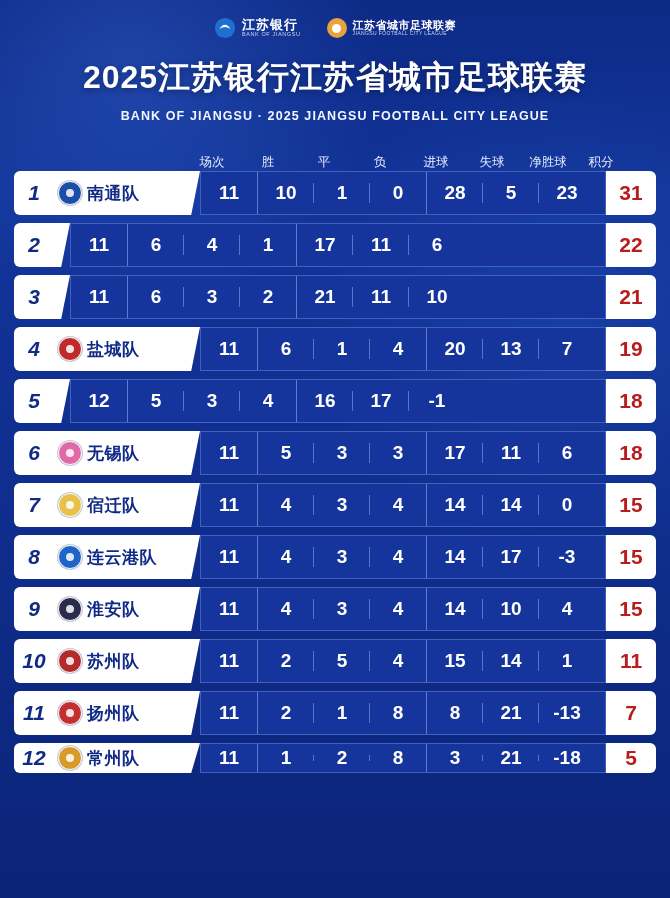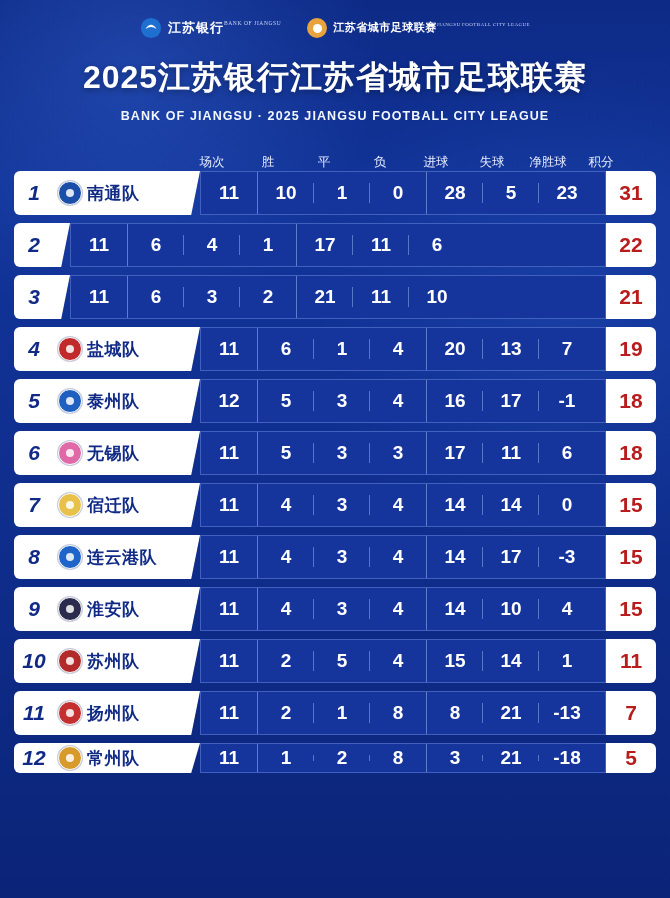--- a/index.html
+++ b/index.html
@@ -58,23 +58,22 @@
     align-items: center;
     gap: 6px;
   }
   .sponsor-mark {
     width: 22px;
     height: 22px;
     flex: 0 0 auto;
   }
   .sponsor-text {
     display: flex;
-    flex-direction: row;
+    flex-direction: column;
     line-height: 1.05;
-    font-family: Liberation Serif, serif;
   }
   .sponsor-cn {
     font-size: 13px;
     font-weight: bold;
     letter-spacing: 1px;
     color: #ffffff;
   }
   .sponsor-en {
     font-size: 5.5px;
     letter-spacing: 0.6px;
@@ -403,24 +402,20 @@
             <div class="stat">4</div>
             <div class="grp-div"></div>
             <div class="stat sep">20</div>
             <div class="stat sep">13</div>
             <div class="stat">7</div>
           </div>
           <div class="pts-cell">19</div>
         </div>
         <div class="row">
           <div class="rank-cell">5</div>
-          <div class="team-cell">
-            <span class="crest" style="background: rgb(31, 95, 192);"></span>
-            <span class="team-name">泰州队</span>
-          </div>
           <div class="skew-gap"></div>
           <div class="stats">
             <div class="stat">12</div>
             <div class="grp-div"></div>
             <div class="stat sep">5</div>
             <div class="stat sep">3</div>
             <div class="stat">4</div>
             <div class="grp-div"></div>
             <div class="stat sep">16</div>
             <div class="stat sep">17</div>

